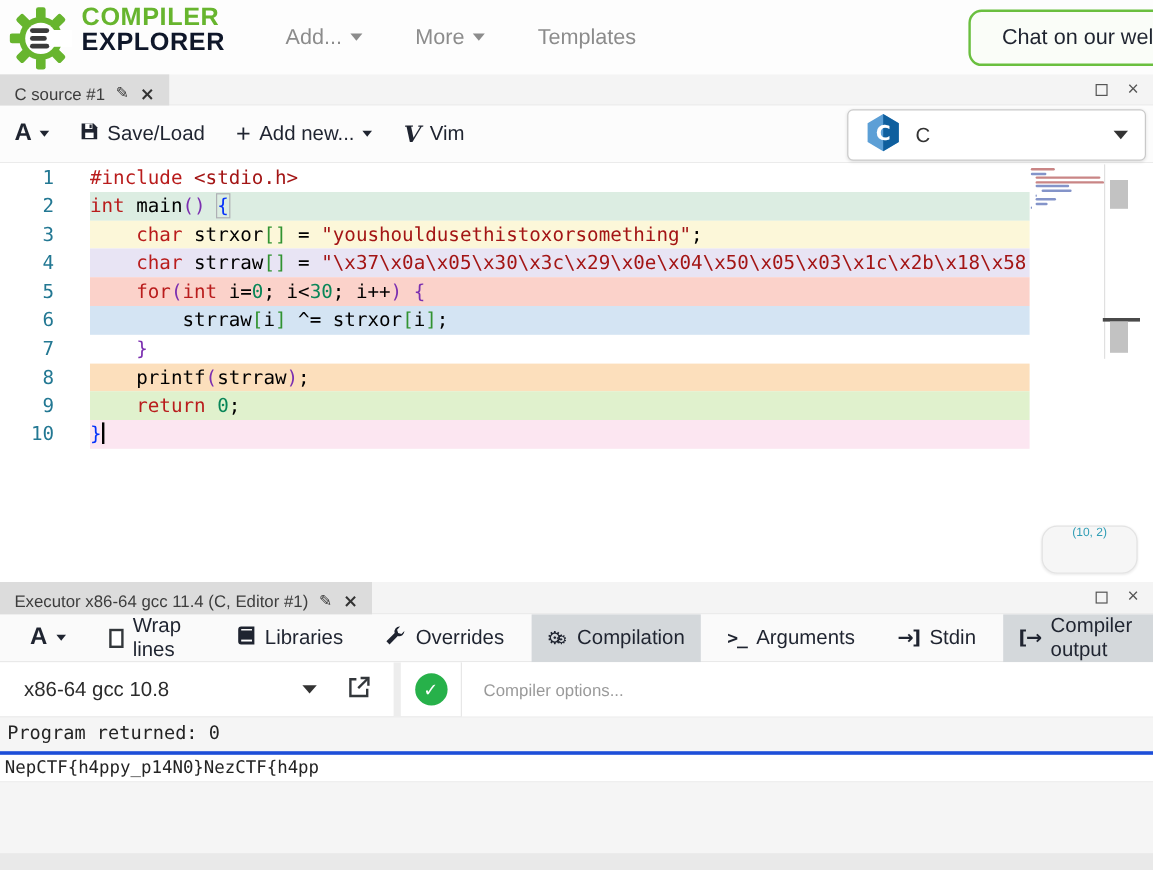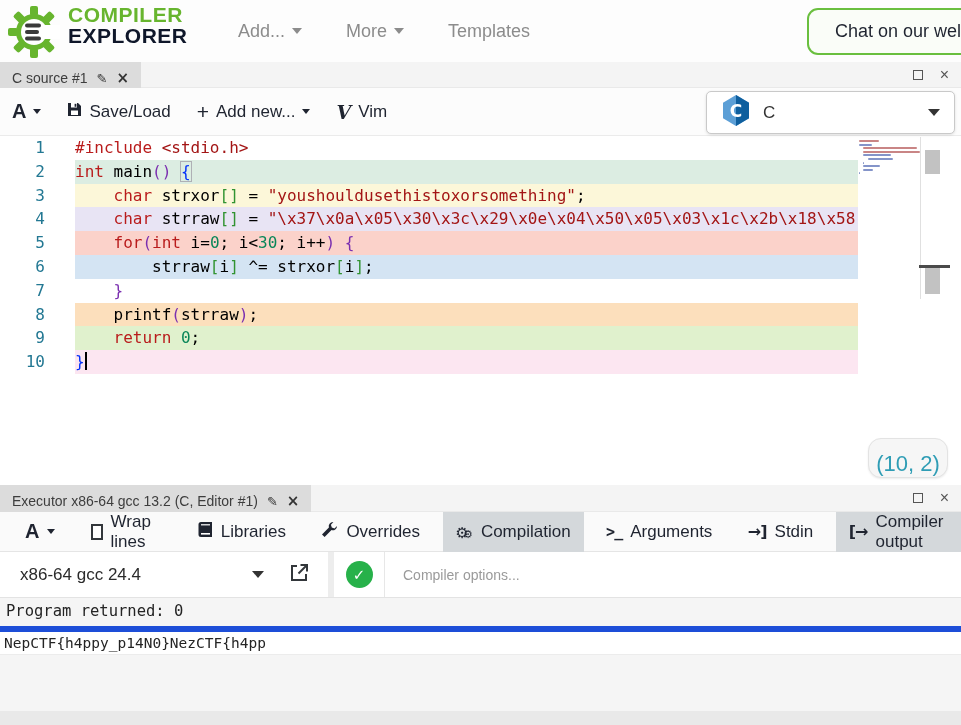--- a/index.html
+++ b/index.html
@@ -53,21 +53,21 @@
   .tk-match { outline:1px solid #aeb0b5; }
   .cursor { display:inline-block; width:2px; height:18px; background:#000; vertical-align:-3px; }
 
   .minimap { position:absolute; left:859px; top:140px; width:60px; display:flex; flex-direction:column; gap:1.6px; }
   .mm-line { height:2px; border-radius:1px; }
   .mm-border { position:absolute; left:920px; top:137px; width:1px; height:162px; background:#e0e0e0; }
   .sb-thumb1 { position:absolute; left:925px; top:150px; width:15px; height:24px; background:#c2c2c2; }
   .sb-dark { position:absolute; left:919px; top:265px; width:31px; height:3px; background:#4a4a4a; }
   .sb-thumb2 { position:absolute; left:925px; top:268px; width:15px; height:26px; background:#c2c2c2; }
 
-  .cursor-badge { position:absolute; left:868px; top:438px; width:80px; height:40px; background:#f6f6f6; border:1px solid #e3e3e3; border-radius:13px; box-shadow:0 1px 2px rgba(0,0,0,.08); display:flex; align-items:flex-end; justify-content:center; font-size:22px; color:#2f9db5; }
+  .cursor-badge { position:absolute; left:868px; top:438px; width:80px; height:40px; background:#f6f6f6; border:1px solid #e3e3e3; border-radius:13px; box-shadow:0 1px 2px rgba(0,0,0,.08); display:flex; align-items:flex-start; justify-content:center; font-size:10px; color:#2f9db5; }
 
   
   .ex-tabstrip { top:485px; height:27px; }
   .ex-toolbar { position:absolute; left:0; top:512px; width:961px; height:40px; background:#fafafa; border-bottom:1px solid #e5e5e5; display:flex; align-items:center; padding-left:12px; }
   .ex-btn { display:flex; align-items:center; gap:8px; font-size:17px; color:#1f2430; height:40px; padding:0 13px; cursor:pointer; }
   .ex-btn.active { background:#d4d8db; }
   .ex-gap { width:14px; }
   .chk { width:16px; height:16px; border:2px solid #33373b; background:#fff; display:inline-block; }
   .ifont { font-family:"DejaVu Sans", sans-serif; }
   .gear-big { font-size:15px; }
@@ -80,21 +80,21 @@
   .comp-select .caret { margin-left:auto; margin-right:6px; border-top-color:#333; border-left-width:6px; border-right-width:6px; border-top-width:7px; }
   .ext-link { width:58px; display:flex; align-items:center; justify-content:center; cursor:pointer; }
   .vdiv { width:6px; background:#ededed; }
   .check-sec { width:50px; display:flex; align-items:center; justify-content:center; }
   .check-circle { width:27px; height:27px; border-radius:50%; background:#27b14a; color:#fff; display:flex; align-items:center; justify-content:center; font-size:15px; font-weight:bold; font-family:"DejaVu Sans", sans-serif; }
   .opts-input { flex:1; border:none; outline:none; font-size:14px; padding-left:18px; color:#2b2b2b; background:#fff; }
   .opts-input::placeholder { color:#9a9a9a; }
 
   .ex-output { position:absolute; left:0; top:598px; width:961px; height:127px; background:#f5f5f5; font-family:"DejaVu Sans Mono", monospace; color:#242424; }
   .out-line { font-size:15.5px; line-height:26px; padding-left:6px; }
-  .stdout-line { background:#fff; font-size:14.5px; line-height:22px; padding-left:4px; margin-top:2px; border-top:6px solid #1d4ed8; border-bottom:1px solid #ececec; }
+  .stdout-line { background:#fff; font-size:14.5px; line-height:22px; padding-left:4px; margin-top:2px; border-top:3px solid #1d4ed8; border-bottom:1px solid #ececec; }
   .bottom-band { position:absolute; left:0; bottom:0; width:961px; height:14px; background:#e9e9e9; }
 </style>
 </head>
 <body>
 
 <div id="app">
 
   <div class="navbar">
     <div class="brand">
       <span>
@@ -224,21 +224,21 @@
   <div class="sb-thumb1"></div>
   <div class="sb-dark"></div>
   <div class="sb-thumb2"></div>
 
   <div class="cursor-badge">
     <span>(10, 2)</span>
   </div>
 
   <div class="tabstrip ex-tabstrip">
     <span class="tab">
-      <span>Executor x86-64 gcc 13.2 (C, Editor #1)</span>
+      <span>Executor x86-64 gcc 11.4 (C, Editor #1)</span>
       <span class="tab-icon">✎</span>
       <span class="tab-icon" style="font-weight:bold;font-size:15px;">×</span>
     </span>
     <span class="strip-ctrls">
       <span class="maxi"></span>
       <span class="closex">×</span>
     </span>
   </div>
 
   <div class="ex-toolbar">
@@ -288,21 +288,21 @@
     </span>
     <span class="ex-gap"></span>
     <span class="ex-btn active">
       <span class="io-ic ifont">[<span>→</span></span>
       <span>Compiler output</span>
     </span>
   </div>
 
   <div class="ex-compiler">
     <span class="comp-select">
-      <span>x86-64 gcc 24.4</span>
+      <span>x86-64 gcc 10.8</span>
       <span class="caret"></span>
     </span>
     <span class="ext-link">
       <span>
         <svg width="21" height="21" viewBox="0 0 21 21" fill="none" stroke="#33373b" stroke-width="2">
             <path d="M8 4 H3 V18 H17 V12"></path>
             <path d="M11.5 3 H18 V9.5"></path>
             <path d="M18 3 L9.5 11.5"></path>
           </svg>
       </span>

